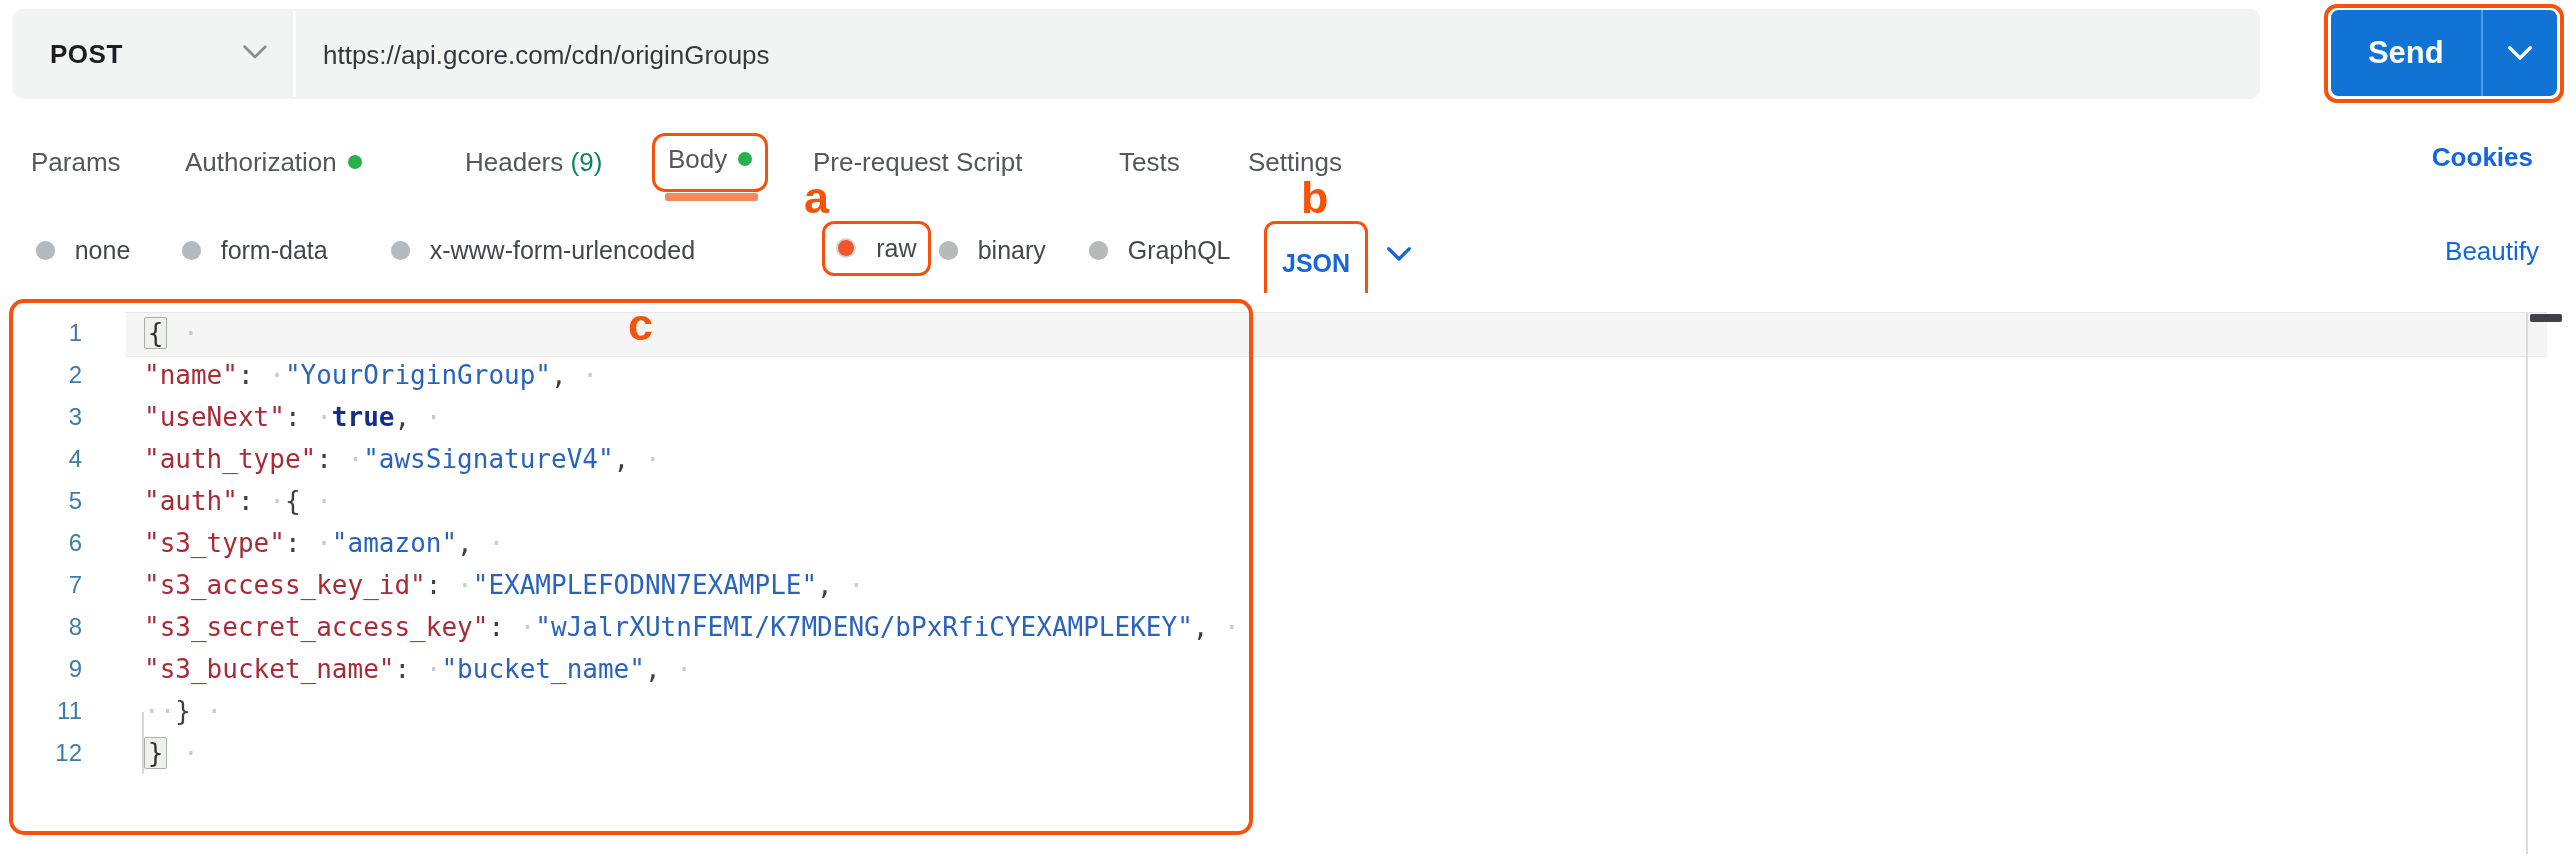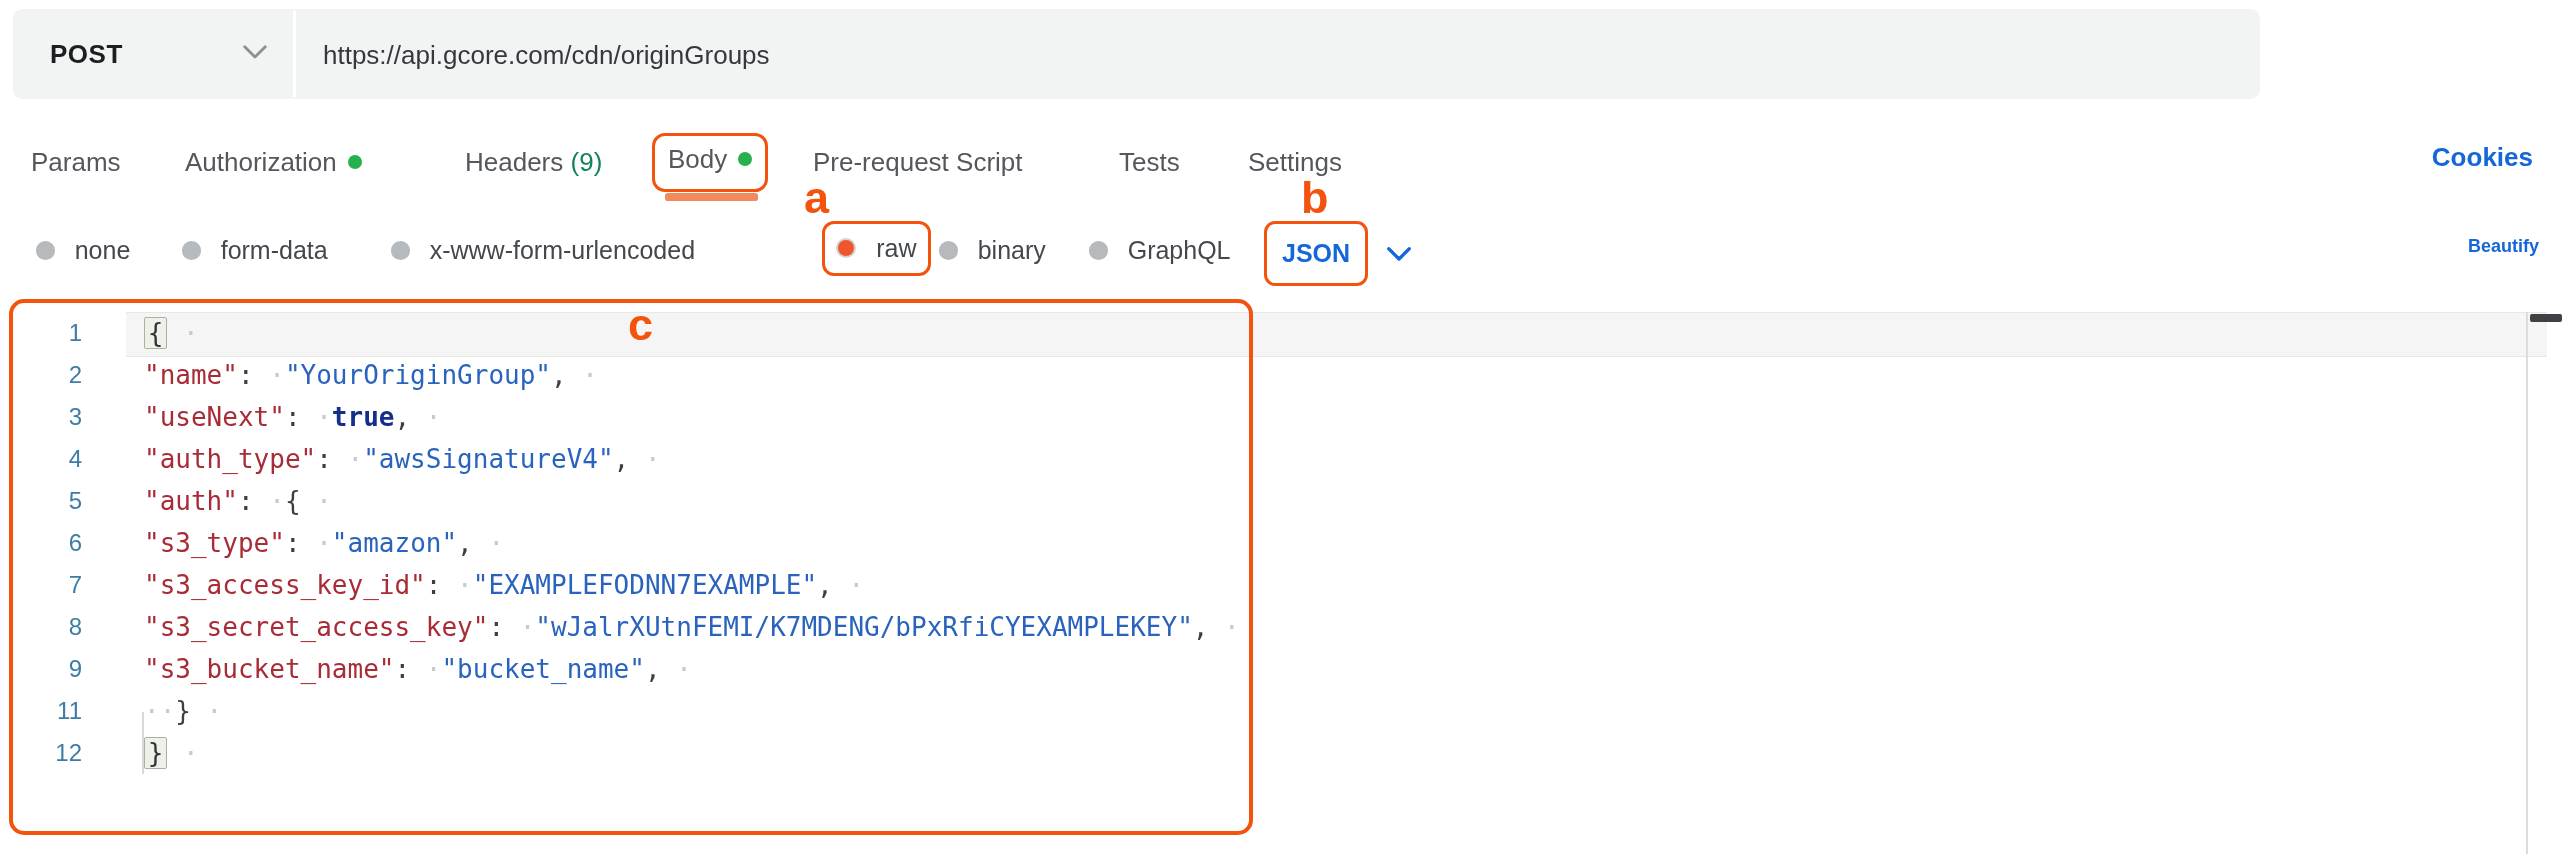--- a/index.html
+++ b/index.html
@@ -28,24 +28,24 @@
   .body-annot{left:652px;top:133px;border:3.7px solid #f4530e;border-radius:13px;padding:1.9px 13px;height:49px;line-height:49px;}
   .body-underline{left:665px;top:193px;width:93px;height:7.5px;background:#f28a5e;border-radius:2.8px;}
   .cookies{top:142px;right:43px;font-size:26px;font-weight:bold;color:#1567d9;cursor:pointer;}
 
   
   .radio-item{top:230px;height:41px;display:flex;align-items:center;font-size:25px;color:#44484d;cursor:pointer;white-space:nowrap;gap:8px;}
   .rdot{width:18.7px;height:18.7px;border-radius:50%;background:#b7babd;margin-right:12px;flex:0 0 auto;}
   .rdot.sel{background:#f0562c;border:2.8px solid #d3d3d3;width:16px;height:16px;}
   .raw-annot{left:779px;top:221px;border:3.7px solid #f4530e;border-radius:12px;padding:1.9px 11.2px;height:45px;margin-left:43px;}
   .raw-annot .radio-item{position:static;top:auto;height:45px;}
-  .json-annot{left:1264px;top:221px;border:3.7px solid #f4530e;border-radius:11.2px;height:45px;line-height:45px;padding:7px 15px;}
+  .json-annot{left:1264px;top:221px;border:3.7px solid #f4530e;border-radius:11.2px;height:45px;line-height:45px;padding:17px 15px;}
   .json-label{font-size:25px;font-weight:bold;color:#1567d9;cursor:pointer;}
   .json-chev{left:1385px;top:245px;cursor:pointer;}
-  .beautify{top:236px;right:37px;font-size:18px;font-weight:bold;color:#1567d9;cursor:pointer;}
+  .beautify{top:236px;right:37px;font-size:26px;font-weight:normal;color:#1567d9;cursor:pointer;}
 
   
   .annot-letter{font-size:45px;font-weight:bold;color:#f4530e;font-family:"Liberation Sans",sans-serif;}
 
   
   .divider{left:0;width:2576px;height:1.9px;background:#e8e8e8;}
   .editor{left:0;top:293px;width:2576px;height:565px;background:#fff;cursor:text;}
   .active-line{left:126px;top:18.7px;width:2421px;height:43px;background:#f5f5f5;border-top:0.9px solid #e7e7e7;border-bottom:0.9px solid #e7e7e7;}
   .code-lines{left:0;top:18.7px;width:2524px;}
   .code-row{display:flex;height:42px;line-height:42px;}
@@ -73,20 +73,31 @@
     <div class="abs method">POST</div>
     <div class="abs method-chev">
       <svg class="chev" width="28" height="18.7" viewBox="0 0 30 20">
           <polyline points="4,4 15,15 26,4" fill="none" stroke="#8b8f94" stroke-width="3" stroke-linecap="round" stroke-linejoin="round"></polyline>
         </svg>
     </div>
     <div class="abs method-divider"></div>
     <input class="abs url-input" value="https://api.gcore.com/cdn/originGroups" style="">
   </div>
 
+  <div class="abs send-annot">
+    <div class="send-btn">
+      <div class="send-label">Send</div>
+      <div class="send-divider"></div>
+      <div class="send-caret">
+        <svg class="chev" width="30" height="18.7" viewBox="0 0 32 20">
+            <polyline points="5,4 16,15 27,4" fill="none" stroke="#ffffff" stroke-width="3.5" stroke-linecap="round" stroke-linejoin="round"></polyline>
+          </svg>
+      </div>
+    </div>
+  </div>
 
   <div class="abs tab" style="left:31px"><span>Params</span></div>
   <div class="abs tab" style="left:185px"><span>Authorization</span><span class="gdot"></span></div>
   <div class="abs tab" style="left:465px"><span>Headers</span> <span class="hdr-count">(9)</span></div>
 
   <div class="abs body-annot">
     <span class="tab" style="position:static"><span>Body</span><span class="gdot"></span></span>
   </div>
   <div class="abs body-underline"></div>
 

